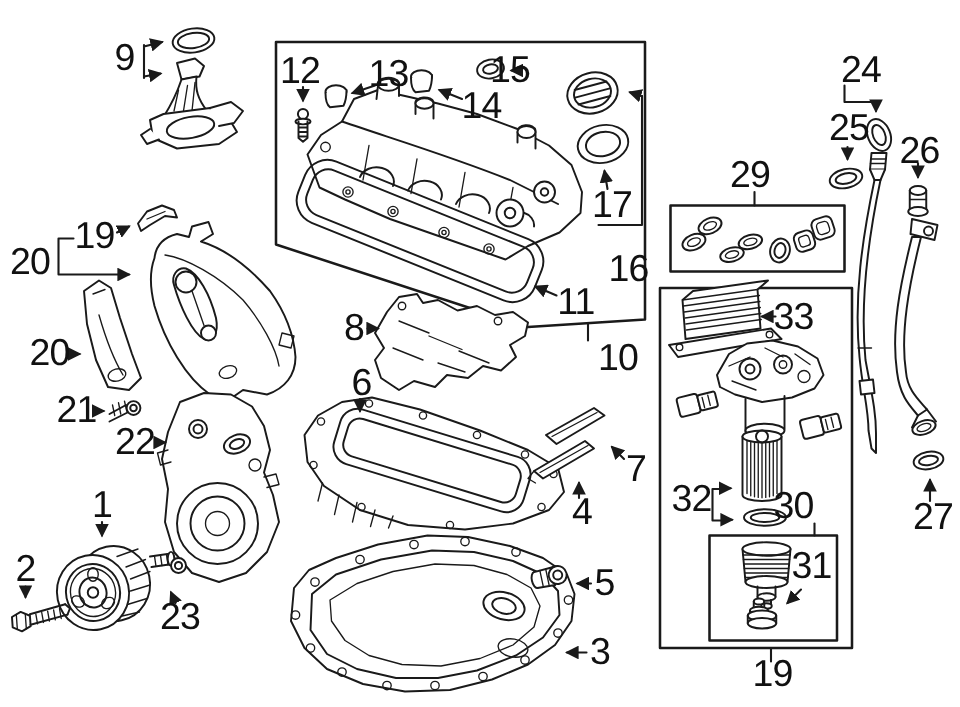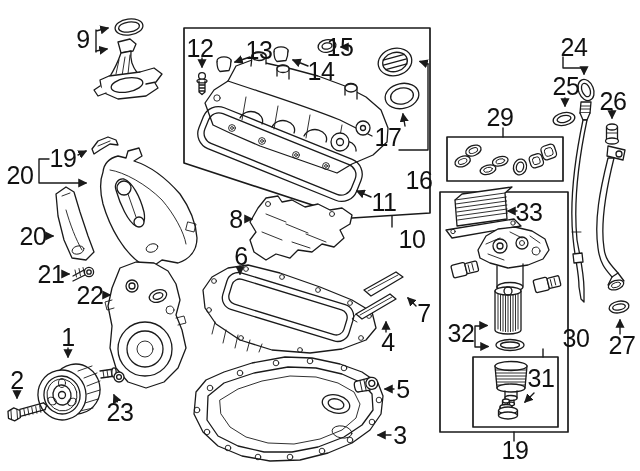--- a/index.html
+++ b/index.html
@@ -514,31 +514,31 @@
 <div class="callout" style="left:424px;top:313px">7</div>
 <div class="callout" style="left:236px;top:219px">8</div>
 <div class="callout" style="left:83px;top:39px">9</div>
 <div class="callout" style="left:412px;top:239px">10</div>
 <div class="callout" style="left:384px;top:202px">11</div>
 <div class="callout" style="left:200px;top:48px">12</div>
 <div class="callout" style="left:259px;top:50px">13</div>
 <div class="callout" style="left:321px;top:71px">14</div>
 <div class="callout" style="left:340px;top:47px">15</div>
 <div class="callout" style="left:419px;top:180px">16</div>
-<div class="callout" style="left:388px;top:137px">17</div>
+<div class="callout" style="left:408px;top:137px">17</div>
 <div class="callout" style="left:20px;top:175px">20</div>
 <div class="callout" style="left:63px;top:158px">19</div>
 <div class="callout" style="left:33px;top:236px">20</div>
 <div class="callout" style="left:51px;top:274px">21</div>
 <div class="callout" style="left:90px;top:295px">22</div>
 <div class="callout" style="left:120px;top:412px">23</div>
 <div class="callout" style="left:574px;top:47px">24</div>
 <div class="callout" style="left:566px;top:86px">25</div>
 <div class="callout" style="left:613px;top:101px">26</div>
 <div class="callout" style="left:622px;top:345px">27</div>
 <div class="callout" style="left:515px;top:450px">19</div>
 <div class="callout" style="left:500px;top:117px">29</div>
-<div class="callout" style="left:576px;top:338px">30</div>
+<div class="callout" style="left:529px;top:338px">30</div>
 <div class="callout" style="left:541px;top:378px">31</div>
 <div class="callout" style="left:461px;top:333px">32</div>
 <div class="callout" style="left:529px;top:212px">33</div>
 
 </div>
 
 </body></html>

